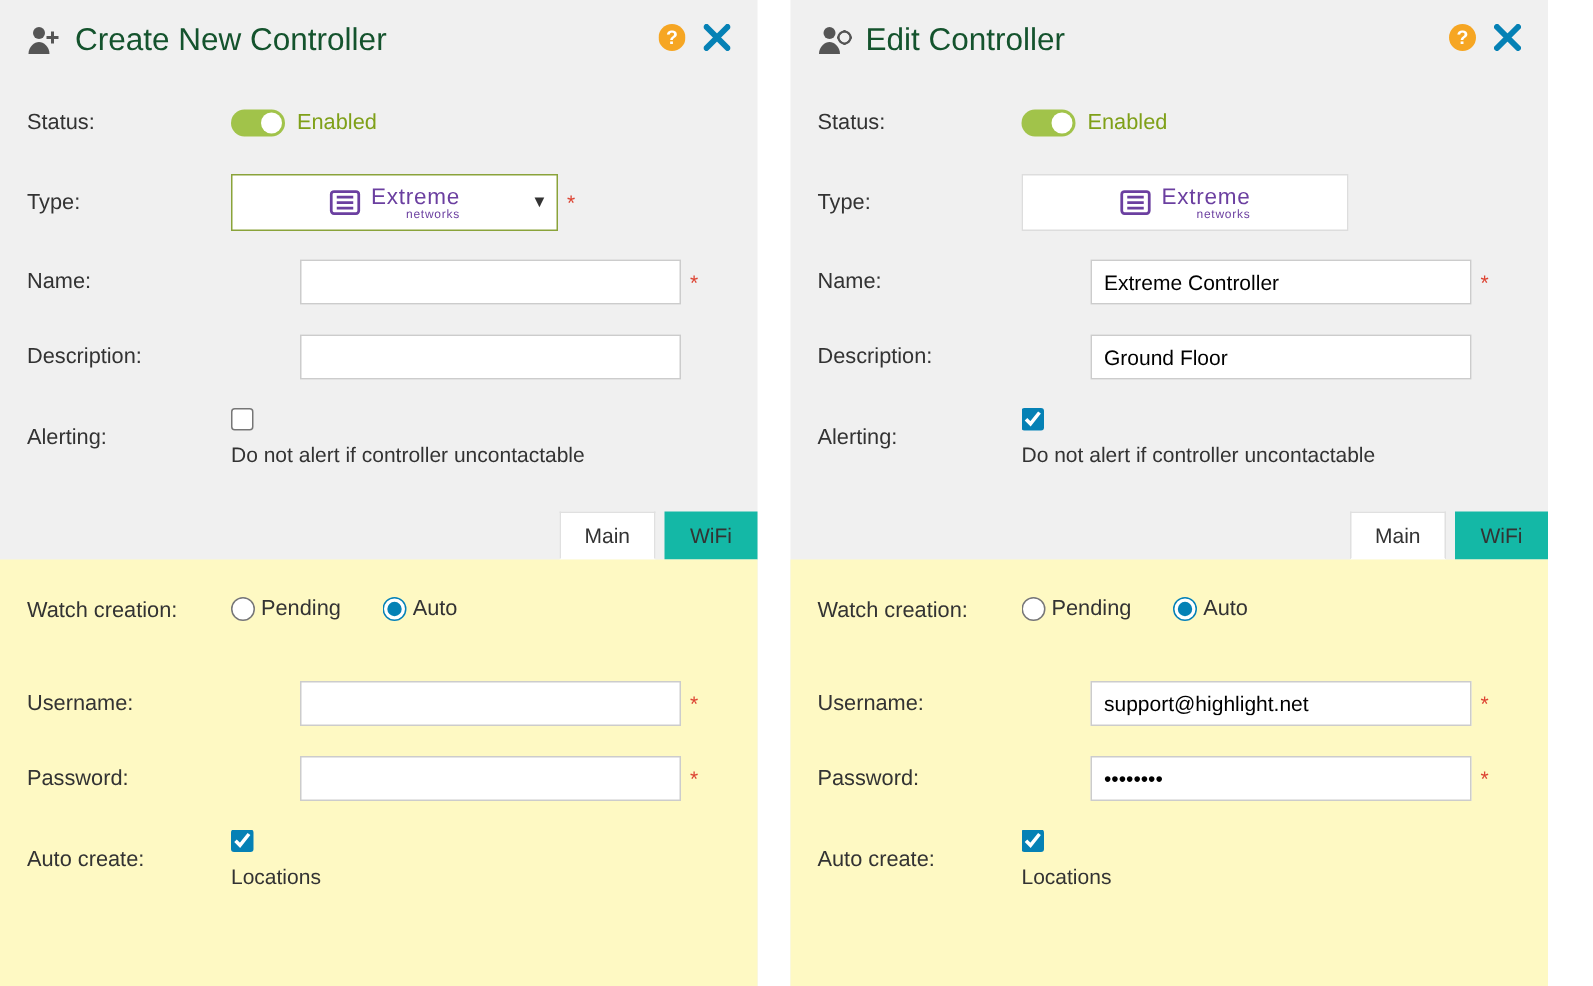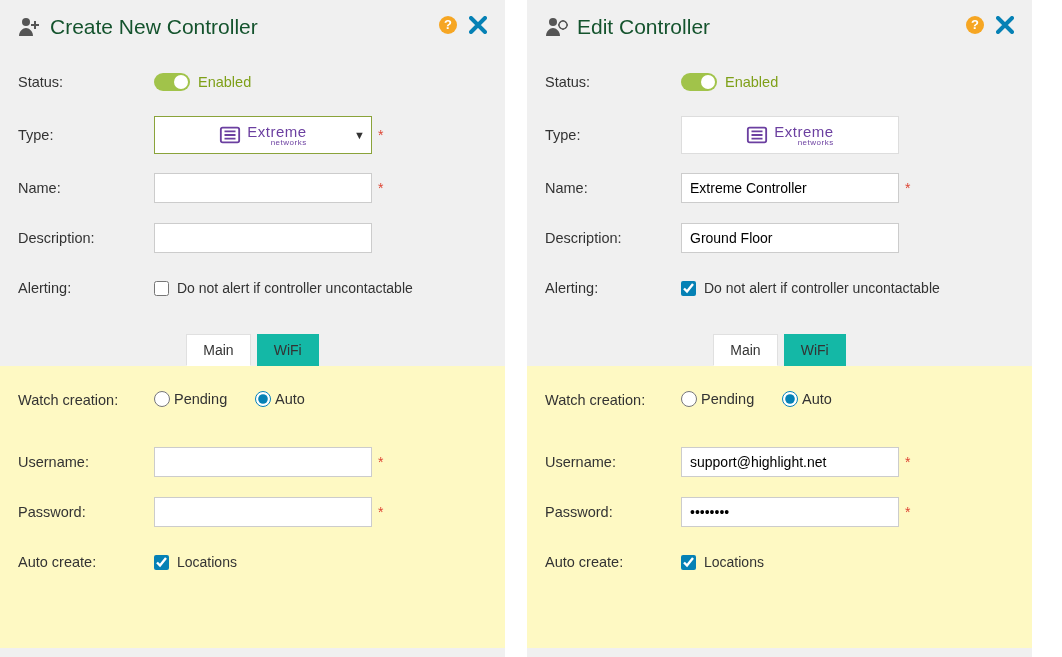--- a/index.html
+++ b/index.html
@@ -9,36 +9,36 @@
   .panel-header { display: flex; align-items: center; padding: 14px 18px 10px 18px; }
   .panel-header .title-icon { color: #444; margin-right: 8px; }
   .panel-header h2 { font-size: 21px; font-weight: 400; color: #14532d; flex: 1; }
   .help-icon { color: #f6a623; font-size: 18px; margin-right: 12px; cursor: pointer; }
   .close-icon { color: #0581b5; font-size: 22px; font-weight: bold; cursor: pointer; }
 
   .form-section { padding: 16px 18px 8px 18px; }
   .form-row { display: flex; align-items: center; margin-bottom: 18px; min-height: 32px; }
   .form-label { width: 136px; color: #333; font-size: 14.5px; }
   .form-control-wrap { display: flex; align-items: center; }
-  .form-input { width: 218px; height: 30px; border: 1px solid #ccc; background: #fff; padding: 4px 8px; font-size: 14px; font-family: inherit; }
+  .form-input { width: 254px; height: 30px; border: 1px solid #ccc; background: #fff; padding: 4px 8px; font-size: 14px; font-family: inherit; margin-left: 46px; }
   .type-select { width: 218px; height: 38px; border: 1px solid #8aa33a; background: #fff; display: flex; align-items: center; justify-content: center; position: relative; cursor: pointer; }
   .type-select.readonly { border-color: #ddd; cursor: default; }
   .type-select .caret { position: absolute; right: 6px; font-size: 11px; color: #333; }
   .asterisk { color: #d43; margin-left: 6px; font-size: 14px; }
-  .checkbox-wrap { display: flex; align-items: center; gap: 8px; }
+  .checkbox-wrap { display: flex; align-items: flex-start; gap: 8px; flex-direction: column; }
   .checkbox { width: 15px; height: 15px; accent-color: #0581b5; cursor: pointer; }
   .radio { width: 16px; height: 16px; accent-color: #0581b5; cursor: pointer; margin-right: 4px; }
   .radio-wrap { display: inline-flex; align-items: center; margin-right: 24px; }
   .radio-label { font-size: 14.5px; }
 
   .toggle { position: relative; width: 36px; height: 18px; background: #a1c34a; border-radius: 9px; display: inline-block; margin-right: 8px; }
   .toggle::after { content: ""; position: absolute; right: 2px; top: 2px; width: 14px; height: 14px; background: #fff; border-radius: 50%; }
   .toggle-label { color: #7fa019; font-size: 14.5px; }
 
-  .tabs-row { display: flex; justify-content: center; padding: 0 18px; gap: 6px; margin-top: 4px; }
+  .tabs-row { display: flex; justify-content: flex-end; padding: 0 0; gap: 6px; margin-top: 4px; }
   .tab { padding: 7px 16px; background: #14b8a6; border: 1px solid transparent; font-size: 14px; color: #333; cursor: pointer; }
   .tab.active { background: #fff; border: 1px solid #e0e0e0; border-bottom: 1px solid #fff; }
 
   .white-section { background: #fef9c3; padding: 18px 18px 12px 18px; }
 
   .footer { background: #f0f0f0; padding: 14px 18px; display: flex; align-items: center; gap: 10px; margin-top: auto; }
   .footer .spacer { flex: 1; }
 
   .extreme-logo { display: flex; align-items: center; gap: 6px; }
   .extreme-mark { width: 22px; height: 22px; }

